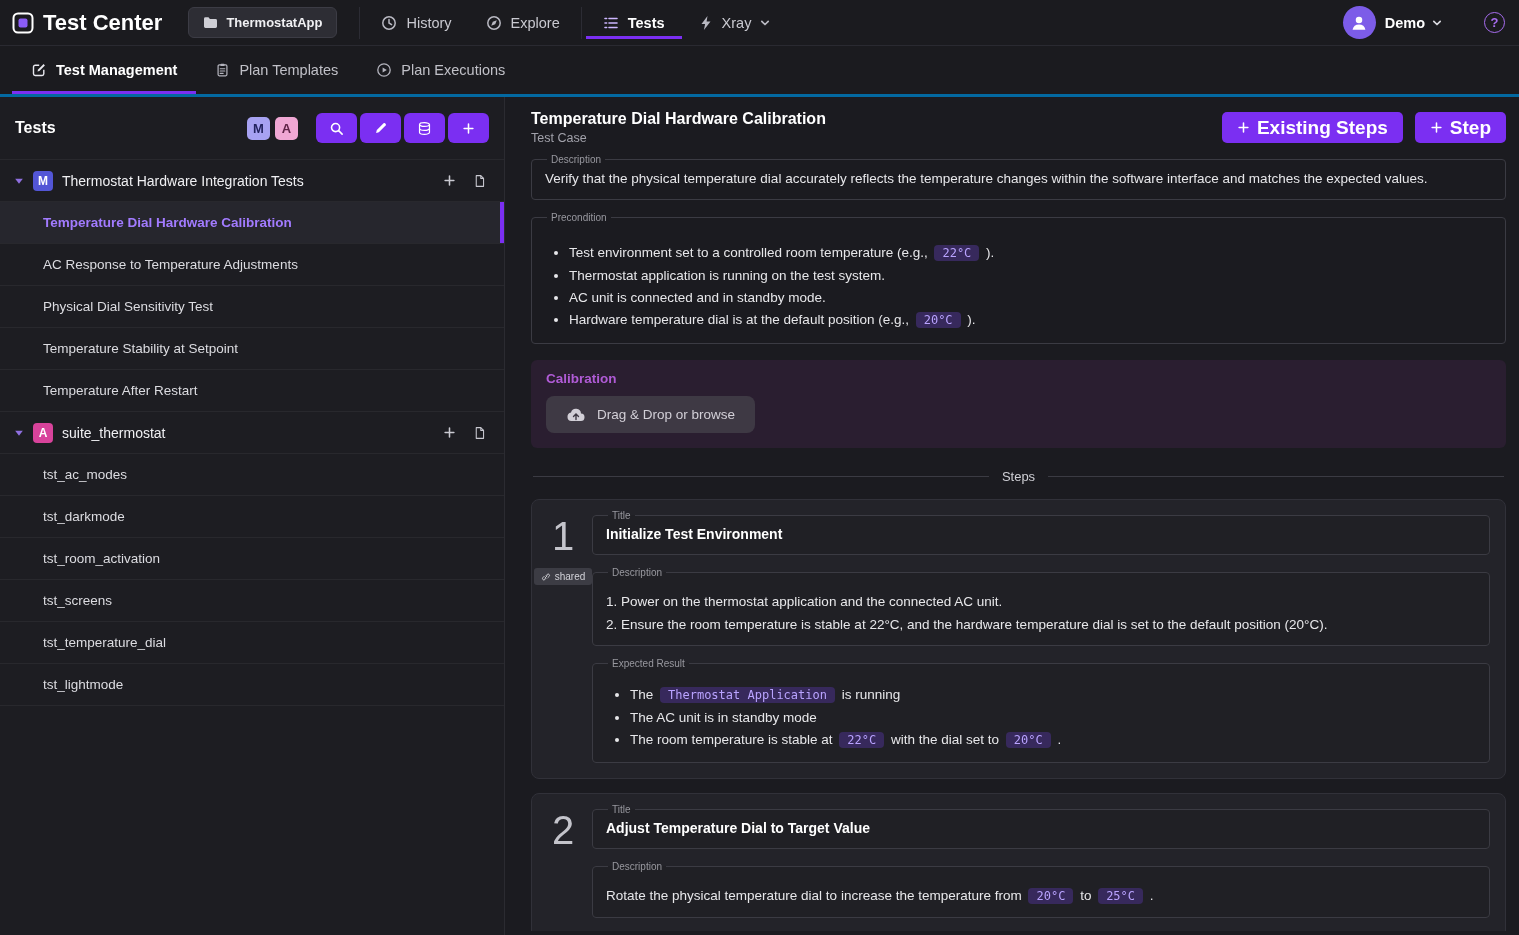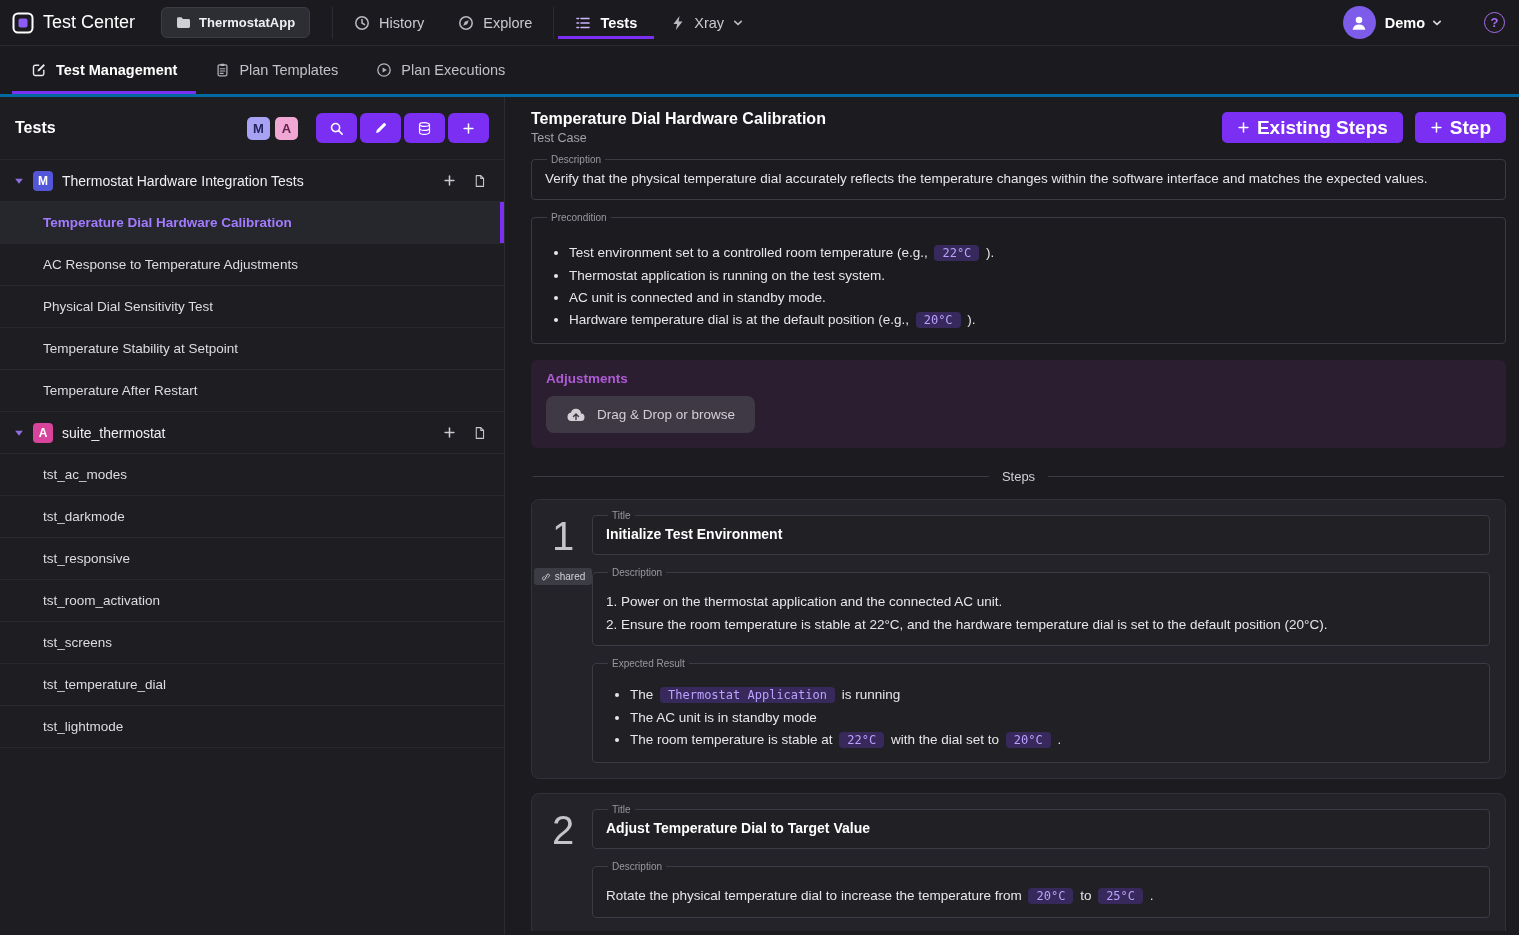--- a/index.html
+++ b/index.html
@@ -5,21 +5,21 @@
   * { box-sizing: border-box; margin: 0; padding: 0; }
   html,body { background:#101013; }
   body { font-family:"Liberation Sans","DejaVu Sans",sans-serif; color:#e9e9ec; }
   .app { width:1519px; height:935px; display:flex; flex-direction:column; background:#141418; overflow:hidden; }
 
   
   .navbar { height:46px; flex:0 0 46px; background:#1b1b1f; border-bottom:1px solid #2a2a31;
             display:flex; align-items:stretch; justify-content:space-between; padding:0 14px 0 12px; }
   .nav-left, .nav-right { display:flex; align-items:center; }
   .logo { display:flex; align-items:center; margin-right:9px; }
-  .app-title { font-size:18px; font-weight:normal; color:#ffffff; margin-right:26px; white-space:nowrap; }
+  .app-title { font-size:22px; font-weight:bold; color:#ffffff; margin-right:26px; white-space:nowrap; }
   .project-btn { display:flex; align-items:center; gap:8px; background:#2d2d34; border:1px solid #3c3c45;
                  color:#f0f0f3; font-weight:bold; font-size:13px; border-radius:6px; padding:7px 14px;
                  font-family:inherit; cursor:pointer; margin-right:18px; }
   .project-btn .icon { color:#cfcfd6; }
   .vsep { width:1px; align-self:stretch; background:#2c2c34; margin:0 4px; }
   .nav-items { display:flex; align-items:stretch; height:32px; }
   .nav-item { display:flex; align-items:center; gap:9px; padding:0 17px; color:#c9c9d0; font-size:14.5px;
               border-bottom:3px solid transparent; padding-top:3px; cursor:pointer; white-space:nowrap; }
   .nav-item .icon { color:#b9b9c2; }
   .nav-item.active { color:#ffffff; border-bottom-color:var(--accent,#7b2ff2); font-weight:bold; }
@@ -362,23 +362,20 @@
               </button>
             </div>
           </div>
           <div class="item-row">
             <span>tst_ac_modes</span>
           </div>
           <div class="item-row">
             <span>tst_darkmode</span>
           </div>
           <div class="item-row">
-            <span>tst_responsive</span>
-          </div>
-          <div class="item-row">
             <span>tst_room_activation</span>
           </div>
           <div class="item-row">
             <span>tst_screens</span>
           </div>
           <div class="item-row">
             <span>tst_temperature_dial</span>
           </div>
           <div class="item-row">
             <span>tst_lightmode</span>
@@ -421,21 +418,21 @@
         <legend>Precondition</legend>
         <ul class="bullet-list" id="precondition-list">
             <li class="bullet-item"><span>Test environment set to a controlled room temperature (e.g., </span><span class="code-chip">22°C</span><span> ).</span></li>
             <li class="bullet-item"><span>Thermostat application is running on the test system.</span></li>
             <li class="bullet-item"><span>AC unit is connected and in standby mode.</span></li>
             <li class="bullet-item"><span>Hardware temperature dial is at the default position (e.g., </span><span class="code-chip">20°C</span><span> ).</span></li>
           </ul>
       </fieldset>
 
       <section class="attachments">
-        <div class="attachments-label">Adjustments</div>
+        <div class="attachments-label">Calibration</div>
         <button class="dropzone">
           <span class="icon">
               <svg width="20" height="15" viewBox="0 0 20 15">
                 <path d="M5.3 14A4.3 4.3 0 0 1 5 5.5a5.1 5.1 0 0 1 10 1.1A3.7 3.7 0 0 1 14.6 14z" fill="currentColor"></path>
                 <path d="M10 12.6V7.1M7.5 9.4L10 6.9l2.5 2.5" fill="none" stroke="#3e3944" stroke-width="1.4" stroke-linecap="round"></path>
               </svg>
             </span>
           <span>Drag &amp; Drop or browse</span>
         </button>
       </section>

